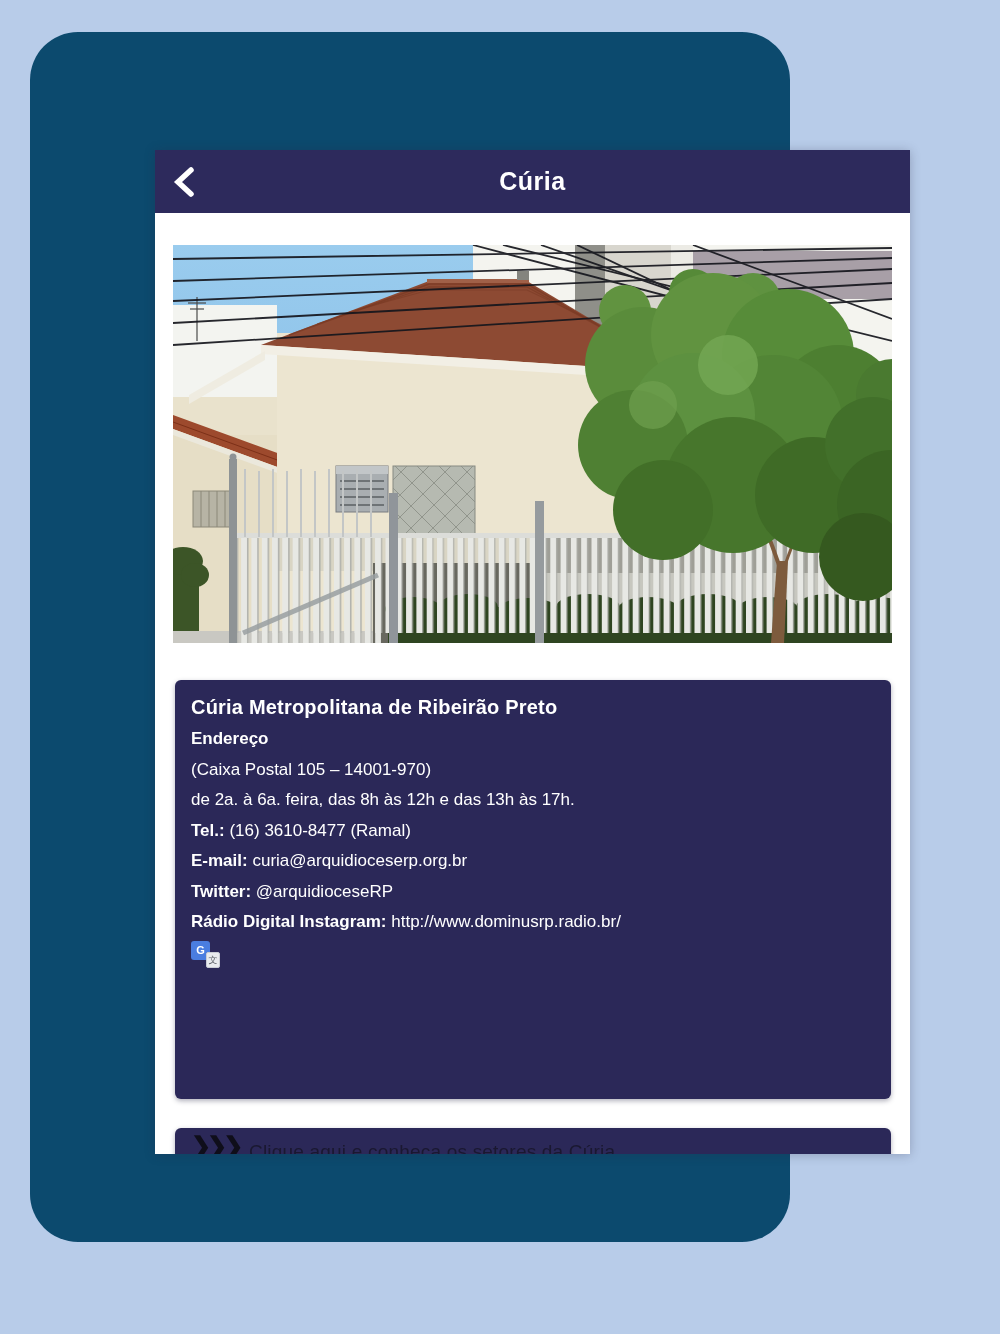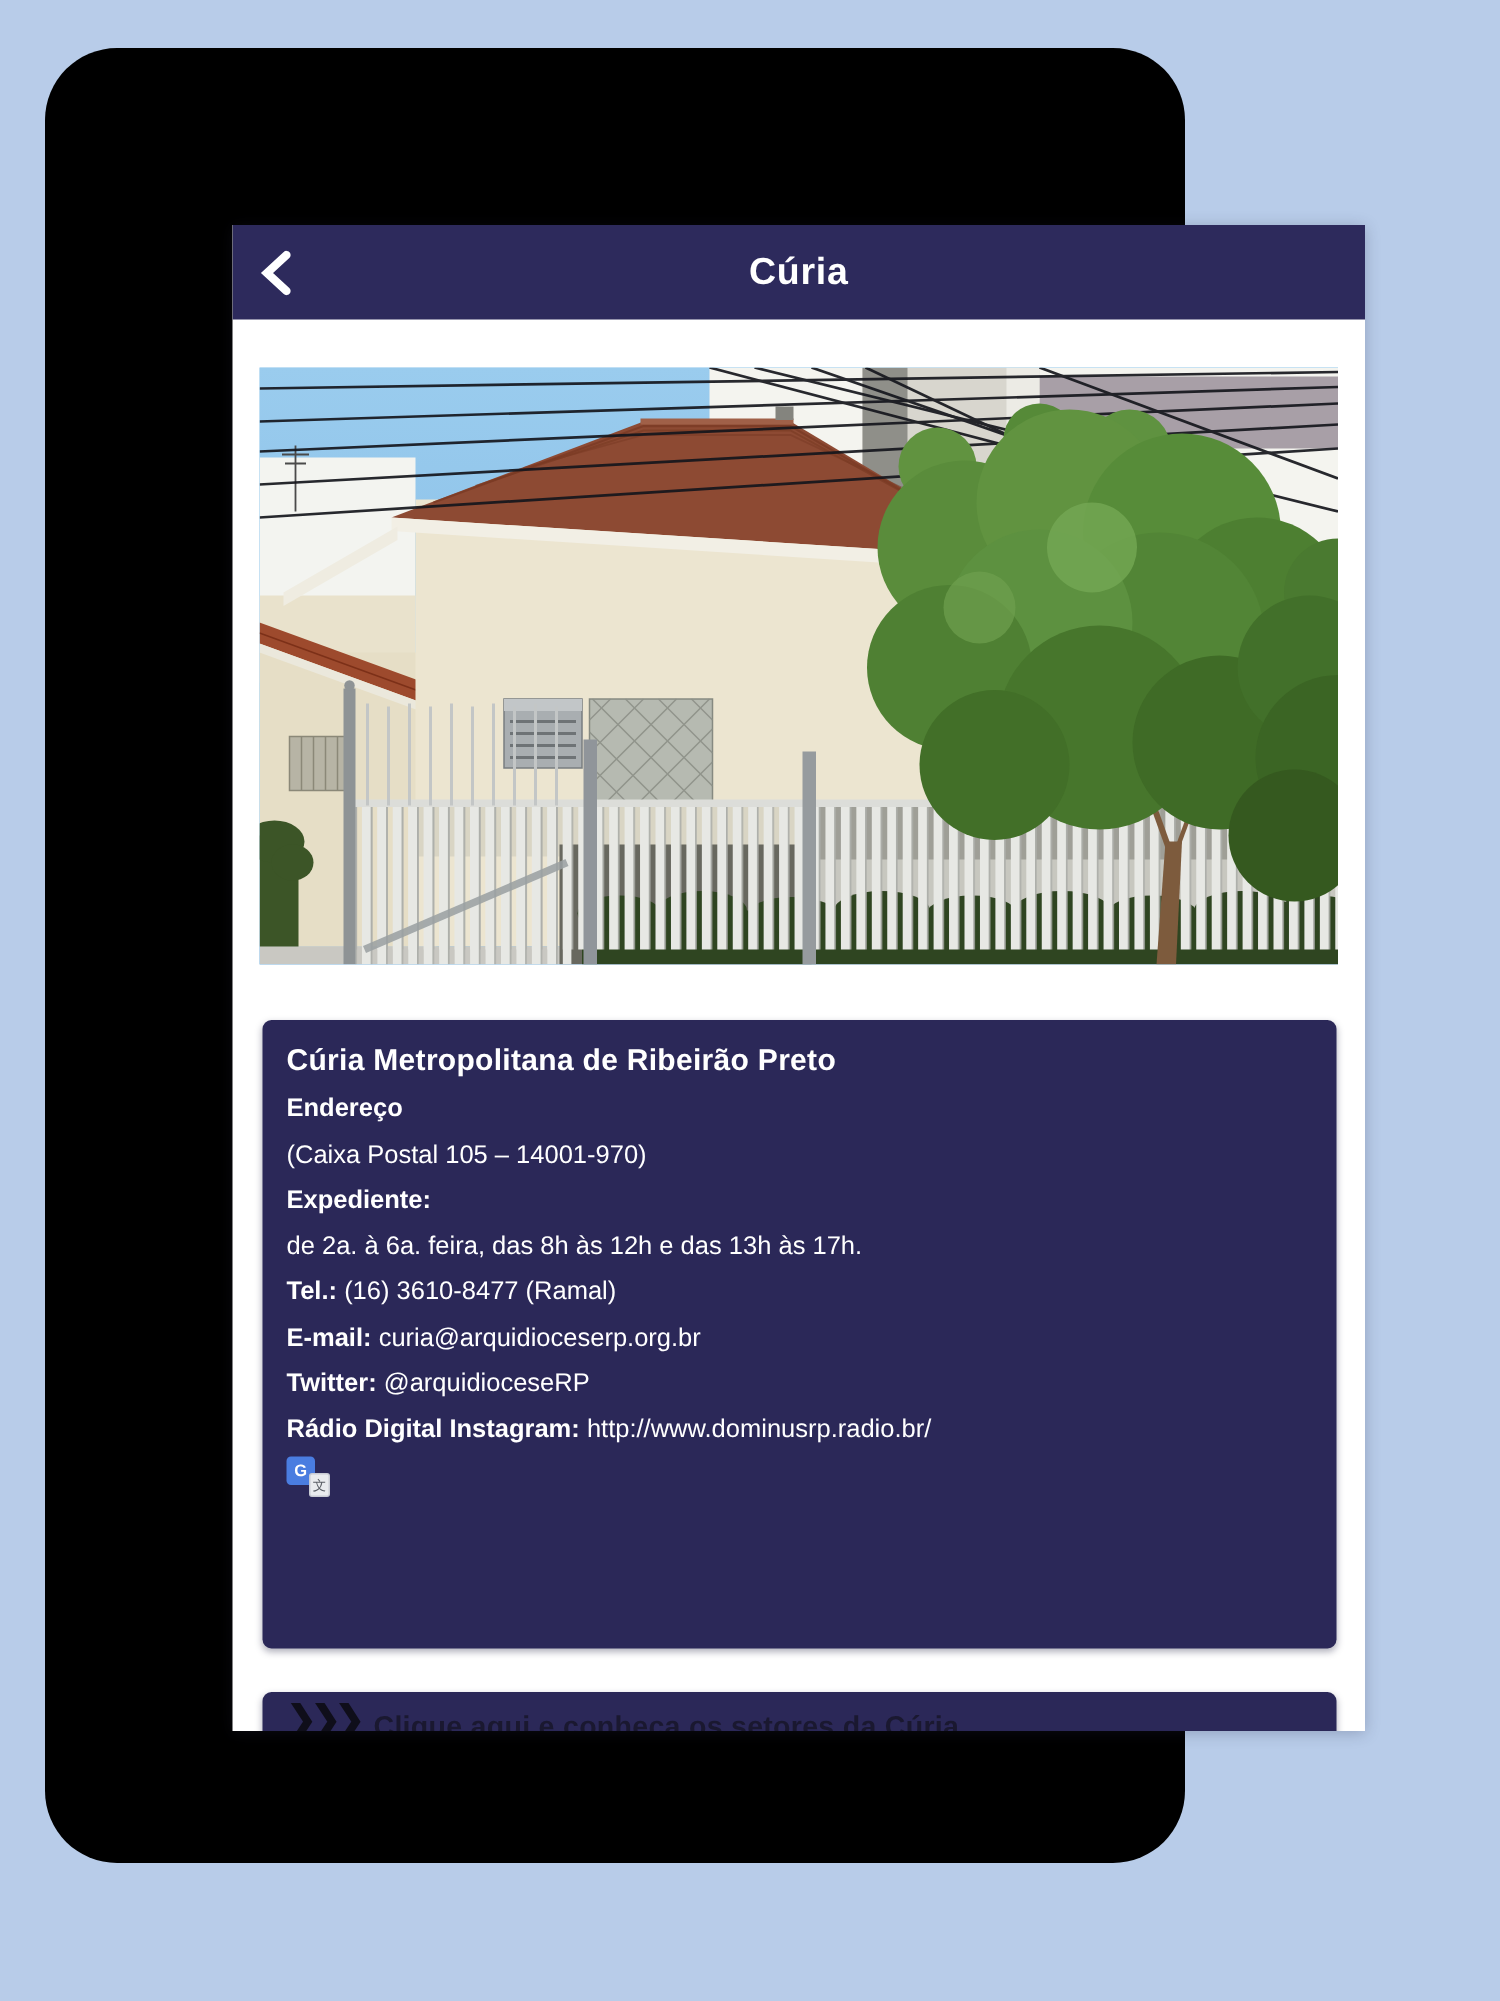--- a/index.html
+++ b/index.html
@@ -6,21 +6,21 @@
   html,body { width:1000px; height:1334px; }
   body {
     position:relative;
     background:#b8cce9;
     font-family:"Liberation Sans", sans-serif;
     overflow:hidden;
   }
   .panel {
     position:absolute; left:30px; top:32px;
     width:760px; height:1210px;
-    background:#000000; border-radius:48px;
+    background:#0c4a6e; border-radius:48px;
   }
   .app {
     position:absolute; left:125px; top:118px;
     width:755px; height:1004px;
     background:#ffffff;
     box-shadow:0 1px 10px rgba(40,40,70,0.28);
     overflow:hidden;
   }
   .app-header {
     position:relative; width:100%; height:63px;
@@ -79,21 +79,21 @@
     width:716px; height:80px;
     position:relative;
     cursor:pointer;
   }
   .next-chevrons {
     position:absolute; left:16px; top:4px;
     color:#0f0e1a; font-size:24px; font-weight:700; letter-spacing:-4px;
   }
   .next-title {
     position:absolute; left:74px; top:13px;
-    color:#1a1830; font-size:19px; font-weight:700; letter-spacing:0.2px;
+    color:#1a1830; font-size:19px; font-weight:400; letter-spacing:0.2px;
     white-space:nowrap;
   }
 </style>
 </head>
 <body>
 
 <div class="panel">
   <div class="app">
 
     <header class="app-header">
@@ -267,21 +267,20 @@
           <circle cx="719" cy="260" r="55" fill="#3b6524"></circle>
           <circle cx="690" cy="312" r="44" fill="#35591f"></circle>
         </g>
       </svg>
     </div>
 
     <section class="card contact-card">
       <h2 class="contact-title">Cúria Metropolitana de Ribeirão Preto</h2>
       <p><b>Endereço</b></p>
       <p>(Caixa Postal 105 – 14001-970)</p>
-      <p><b>Expediente:</b></p>
       <p>de 2a. à 6a. feira, das 8h às 12h e das 13h às 17h.</p>
       <p><b>Tel.:</b> <span>(16) 3610-8477 (Ramal)</span></p>
       <p><b>E-mail:</b> <span>curia@arquidioceserp.org.br</span></p>
       <p><b>Twitter:</b> <span>@arquidioceseRP</span></p>
       <p><b>Rádio Digital Instagram:</b> <span>http://www.dominusrp.radio.br/</span></p>
       <div class="tg-wrap">
         <span class="tg-blue">G</span>
         <span class="tg-page">文</span>
       </div>
     </section>

